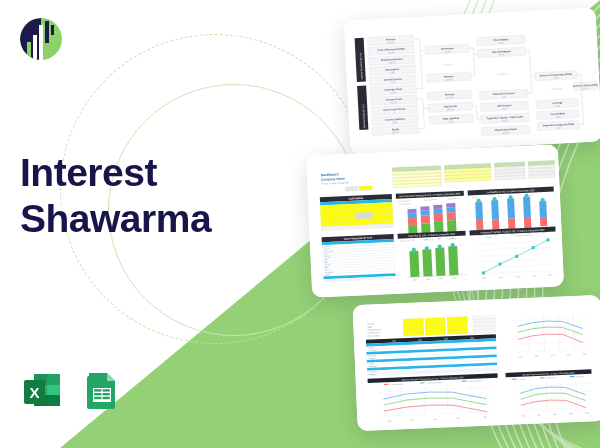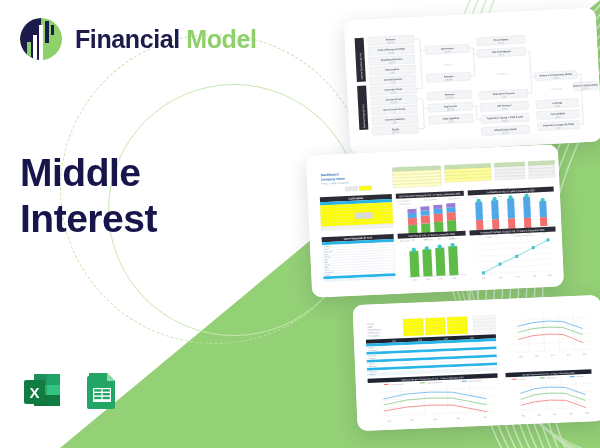--- a/index.html
+++ b/index.html
@@ -134,28 +134,25 @@
         <rect x="0" y="0" width="46" height="46" fill="#8ed06a"></rect>
         <path d="M23,2 A21,21 0 0,0 23,44 L23,2 Z" fill="#1d1b4b"></path>
         <path d="M2,23 L23,2 L23,44 Z" fill="#1d1b4b"></path>
         <rect x="9" y="26" width="4" height="18" fill="#8ed06a"></rect>
         <rect x="15" y="19" width="4" height="25" fill="#ffffff"></rect>
         <rect x="21" y="9" width="4" height="35" fill="#ffffff"></rect>
         <rect x="27" y="5" width="4" height="22" fill="#1d1b4b"></rect>
         <rect x="33" y="9" width="3" height="10" fill="#1d1b4b"></rect>
       </g>
     </svg>
-    <div class="logo-text">
-      <span class="w1">Financial</span><span>&nbsp;</span><span class="w2">Model</span>
-    </div>
   </div>
 
   <div class="headline">
-    <span>Middle</span>
     <span>Interest</span>
+    <span>Shawarma</span>
   </div>
 
   <div class="fmt-row">
     <svg class="fmt-ico" viewBox="0 0 44 44">
       <rect x="14" y="6" width="26" height="11" fill="#21a366"></rect>
       <rect x="14" y="17" width="26" height="10" fill="#33c481"></rect>
       <rect x="14" y="27" width="26" height="11" fill="#107c41"></rect>
       <rect x="14" y="6" width="13" height="32" fill="#185c37" opacity="0.28"></rect>
       <rect x="4" y="12" width="21" height="24" rx="2" fill="#107c41"></rect>
       <text x="14.5" y="30" font-family="'Liberation Sans', sans-serif" font-size="15" font-weight="bold" fill="#ffffff" text-anchor="middle">X</text>

